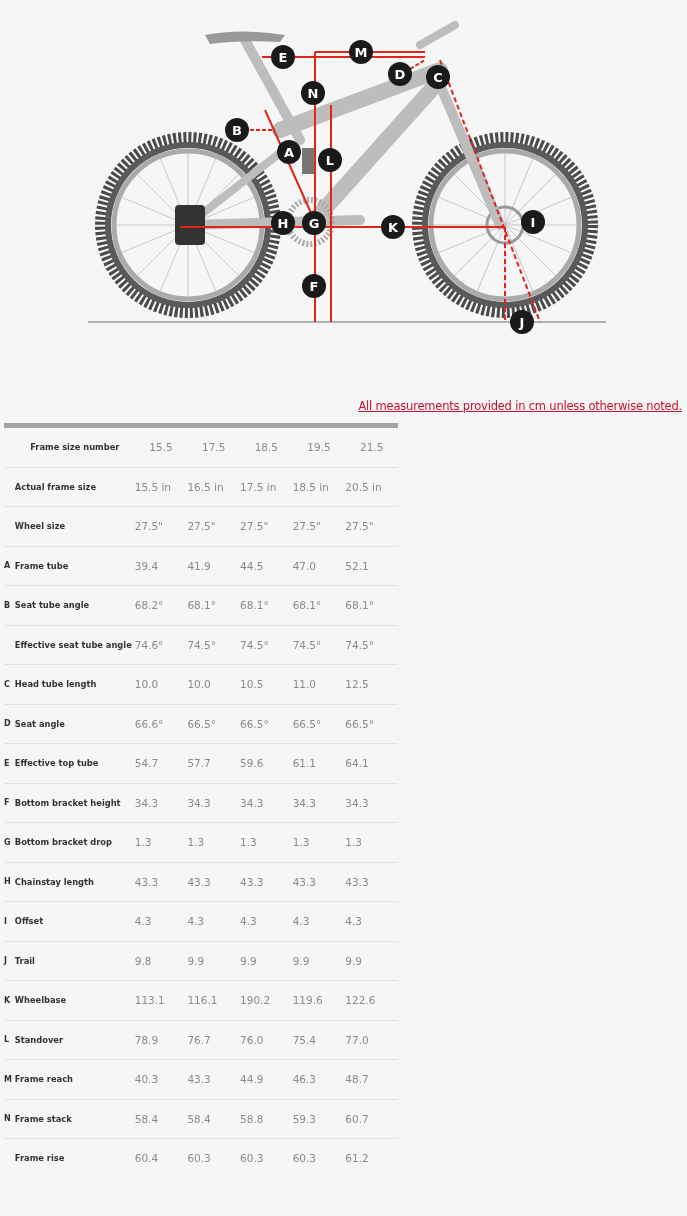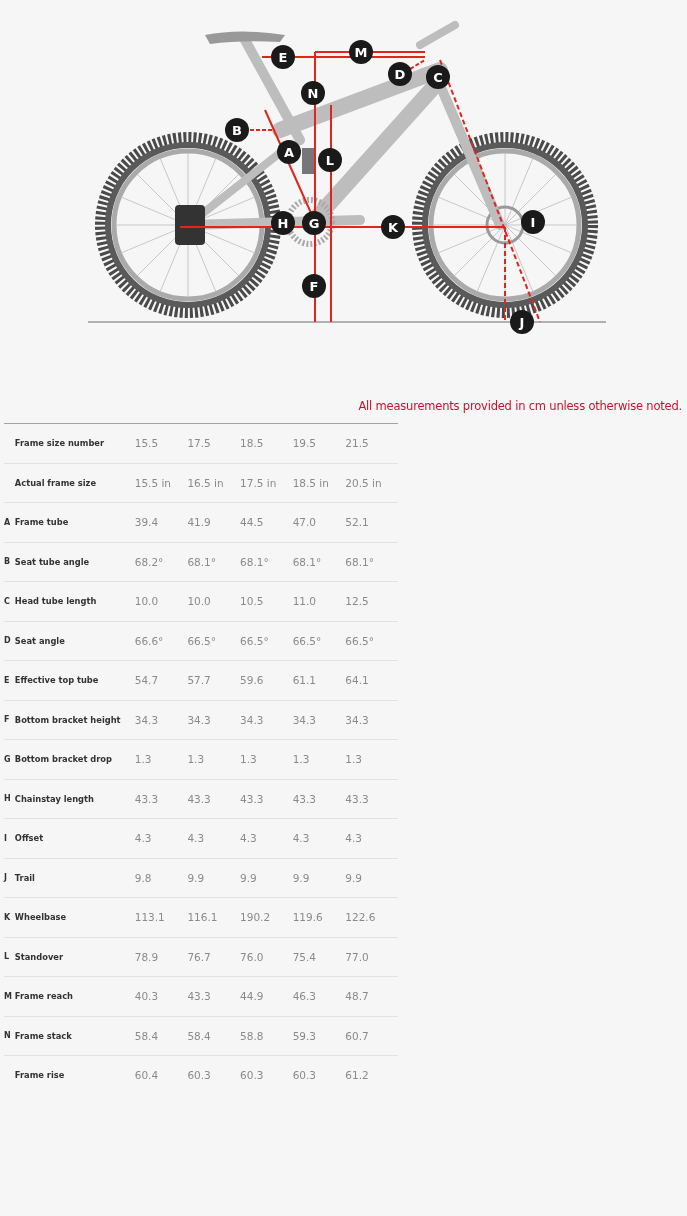--- a/index.html
+++ b/index.html
@@ -3,29 +3,29 @@
 <meta charset="utf-8">
 <style>
   html, body { margin:0; padding:0; }
   body {
     width:687px; height:1216px; background:#f6f6f6;
     font-family:"DejaVu Sans", sans-serif; position:relative; overflow:hidden;
   }
   .diagram { position:absolute; left:0; top:0; width:687px; height:340px; }
   .note {
     position:absolute; top:399px; right:5px; font-size:11.5px; color:#c8102e;
-    font-family:"DejaVu Sans", sans-serif; letter-spacing:-0.2px;
+    font-family:"DejaVu Sans", sans-serif; letter-spacing:-0.2px;text-decoration:underline;
   }
   .geo-table {
     position:absolute; left:4px; top:423px; width:394px; border-collapse:collapse;
   }
   .geo-table td {
     height:38.5px; border-top:1px solid #e2e2e2; padding:0; vertical-align:middle;
   }
-  .geo-table tr:first-child td { border-top:1px solid #a3a3a3; }
+  .geo-table tr:first-child td { border-top:5px solid #a3a3a3;text-align:center; }
   .letter { width:11px; font-size:8px; font-weight:bold; color:#333; text-align:left; }
   .label { width:124px; font-size:8.3px; font-weight:bold; color:#333; }
   .val { width:54px; font-size:10.5px; color:#8a8a8a; }
 </style>
 </head>
 <body>
 
 <svg class="diagram" viewBox="0 0 687 340" xmlns="http://www.w3.org/2000/svg">
 
   <line x1="88" y1="322" x2="606" y2="322" stroke="#999" stroke-width="1.5"></line>
@@ -166,38 +166,56 @@
       <tr>
         <td class="letter"></td>
         <td class="label">Actual frame size</td>
         <td class="val">15.5 in</td>
         <td class="val">16.5 in</td>
         <td class="val">17.5 in</td>
         <td class="val">18.5 in</td>
         <td class="val">20.5 in</td>
       </tr>
       <tr>
+        <td class="letter"></td>
+        <td class="label">Wheel size</td>
+        <td class="val">27.5"</td>
+        <td class="val">27.5"</td>
+        <td class="val">27.5"</td>
+        <td class="val">27.5"</td>
+        <td class="val">27.5"</td>
+      </tr>
+      <tr>
         <td class="letter">A</td>
         <td class="label">Frame tube</td>
         <td class="val">39.4</td>
         <td class="val">41.9</td>
         <td class="val">44.5</td>
         <td class="val">47.0</td>
         <td class="val">52.1</td>
       </tr>
       <tr>
         <td class="letter">B</td>
         <td class="label">Seat tube angle</td>
         <td class="val">68.2°</td>
         <td class="val">68.1°</td>
         <td class="val">68.1°</td>
         <td class="val">68.1°</td>
         <td class="val">68.1°</td>
       </tr>
       <tr>
+        <td class="letter"></td>
+        <td class="label">Effective seat tube angle</td>
+        <td class="val">74.6°</td>
+        <td class="val">74.5°</td>
+        <td class="val">74.5°</td>
+        <td class="val">74.5°</td>
+        <td class="val">74.5°</td>
+      </tr>
+      <tr>
         <td class="letter">C</td>
         <td class="label">Head tube length</td>
         <td class="val">10.0</td>
         <td class="val">10.0</td>
         <td class="val">10.5</td>
         <td class="val">11.0</td>
         <td class="val">12.5</td>
       </tr>
       <tr>
         <td class="letter">D</td>

